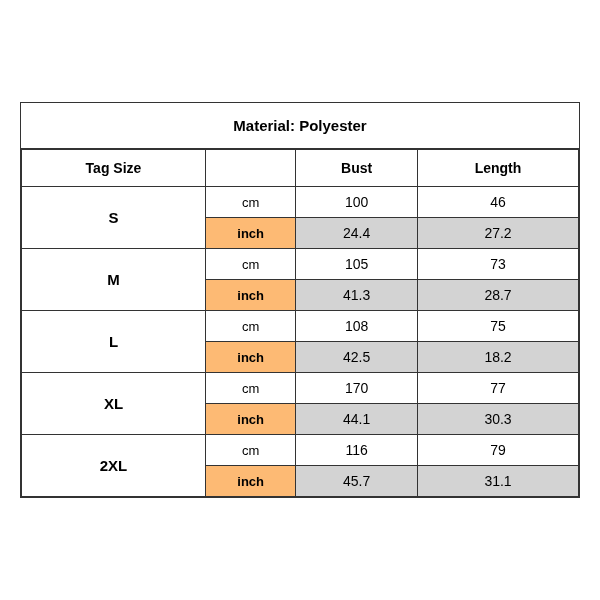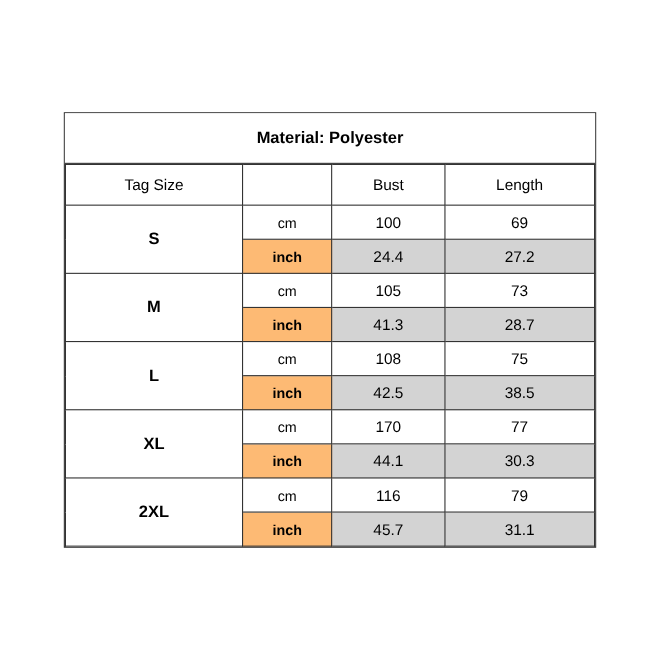--- a/index.html
+++ b/index.html
@@ -12,21 +12,21 @@
       width: 600px;
       height: 600px;
       display: flex;
       align-items: center;
       justify-content: center;
       background: #fff;
       font-family: Arial, sans-serif;
     }
 
     .container {
-      width: 484px;
+      width: 560px;
       border: 1.5px solid #333;
     }
 
     .title-row {
       text-align: center;
       padding: 14px 10px;
       font-weight: bold;
       font-size: 15px;
       border-bottom: 1.5px solid #333;
       background: #fff;
@@ -34,21 +34,21 @@
 
     table {
       width: 100%;
       border-collapse: collapse;
     }
 
     thead tr th {
       border: 1px solid #333;
       padding: 10px 8px;
       text-align: center;
-      font-weight: normal;
+      font-weight: bold;
       font-size: 14px;
       background: #fff;
     }
 
     tbody tr td {
       border: 1px solid #333;
       text-align: center;
       font-size: 14px;
       padding: 7px 4px;
     }
@@ -74,21 +74,21 @@
     .unit-cell-cm {
       background: #fff;
     }
 
     .unit-cell-inch {
       background: #fdba74;
       font-weight: bold;
     }
 
     thead tr th:first-child {
-      font-weight: normal;
+      font-weight: bold;
       margin-left: 48px;
     }
   </style>
 </head>
 <body>
 
 <div class="container">
   <div class="title-row">Material: Polyester</div>
   <table>
     <thead>
@@ -97,21 +97,21 @@
         <th></th>
         <th>Bust</th>
         <th>Length</th>
       </tr>
     </thead>
     <tbody id="table-body">
     <tr class="row-cm">
           <td rowspan="2" class="tag-size-cell">S</td>
           <td class="unit-cell unit-cell-cm">cm</td>
           <td>100</td>
-          <td>69</td>
+          <td>46</td>
         </tr>
         <tr class="row-inch">
           <td class="unit-cell unit-cell-inch">inch</td>
           <td>24.4</td>
           <td>27.2</td>
         </tr>
         <tr class="row-cm">
           <td rowspan="2" class="tag-size-cell">M</td>
           <td class="unit-cell unit-cell-cm">cm</td>
           <td>105</td>
@@ -124,21 +124,21 @@
         </tr>
         <tr class="row-cm">
           <td rowspan="2" class="tag-size-cell">L</td>
           <td class="unit-cell unit-cell-cm">cm</td>
           <td>108</td>
           <td>75</td>
         </tr>
         <tr class="row-inch">
           <td class="unit-cell unit-cell-inch">inch</td>
           <td>42.5</td>
-          <td>38.5</td>
+          <td>18.2</td>
         </tr>
         <tr class="row-cm">
           <td rowspan="2" class="tag-size-cell">XL</td>
           <td class="unit-cell unit-cell-cm">cm</td>
           <td>170</td>
           <td>77</td>
         </tr>
         <tr class="row-inch">
           <td class="unit-cell unit-cell-inch">inch</td>
           <td>44.1</td>

